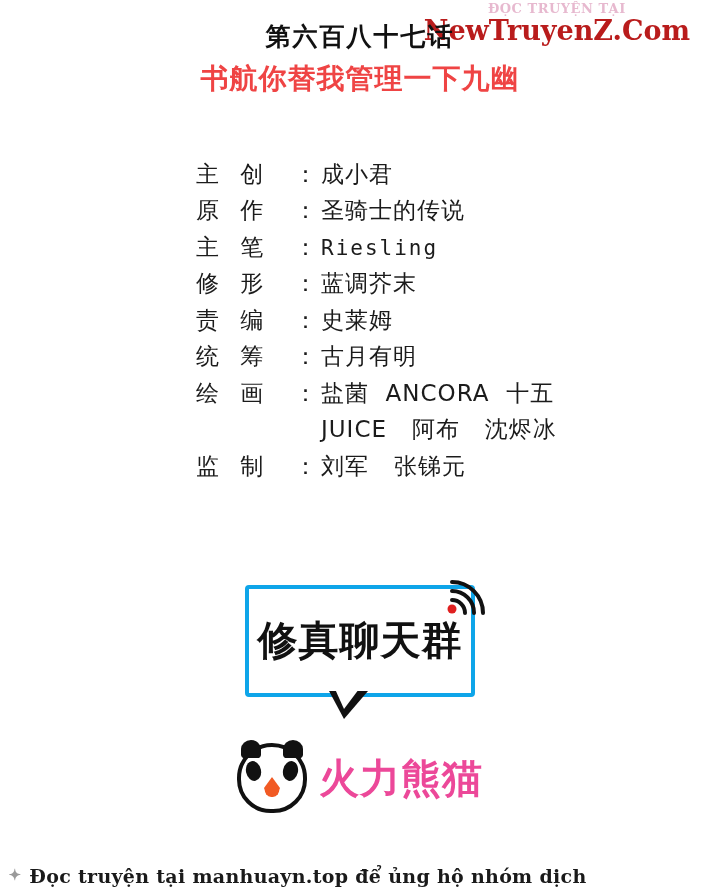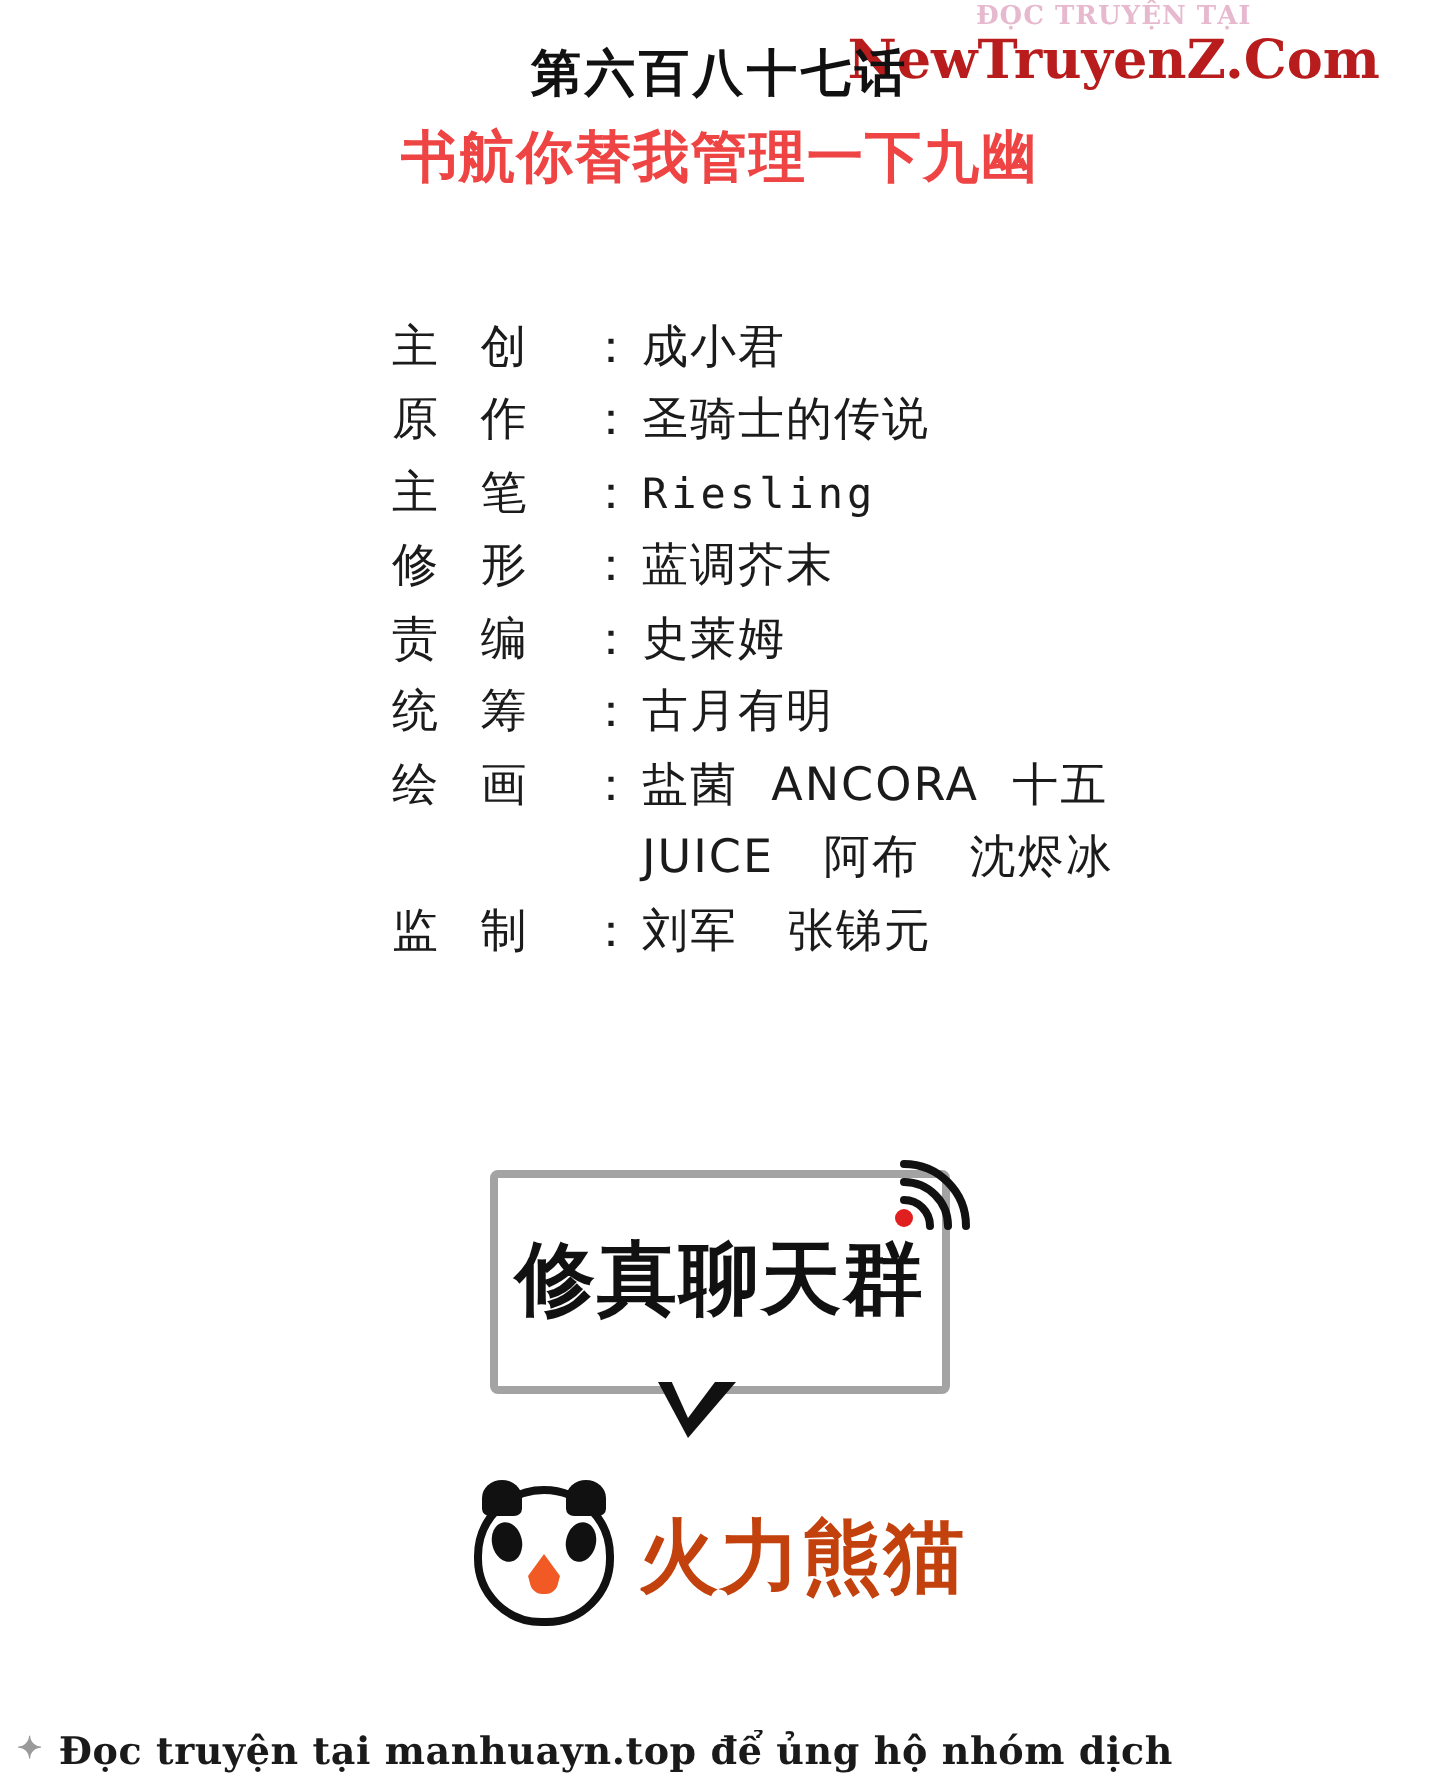--- a/index.html
+++ b/index.html
@@ -116,21 +116,21 @@
     left: 0;
     width: 720px;
     display: flex;
     flex-direction: column;
     align-items: center;
   }
   .bubble {
     position: relative;
     width: 222px;
     height: 104px;
-    border: 4px solid #a3a3a3;
+    border: 4px solid #0ea5e9;
     border-radius: 4px;
     background: #fff;
     display: flex;
     align-items: center;
     justify-content: center;
   }
   .bubble-text {
     font-family: "DejaVu Sans", sans-serif;
     font-weight: bold;
     font-size: 40px;
@@ -213,21 +213,21 @@
     height: 20px;
     background: #f15a24;
     border-radius: 50% 50% 45% 45%;
     clip-path: polygon(50% 0%, 100% 55%, 85% 100%, 15% 100%, 0% 55%);
   }
   .panda-text {
     font-family: "DejaVu Sans", sans-serif;
     font-weight: bold;
     font-size: 40px;
     letter-spacing: 1px;
-    color: #c2410c;
+    color: #ec4899;
     text-align: center;
   }
 
   
   .footer-note {
     position: absolute;
     left: 0;
     bottom: 0;
     width: 595px;
     text-align: center;

